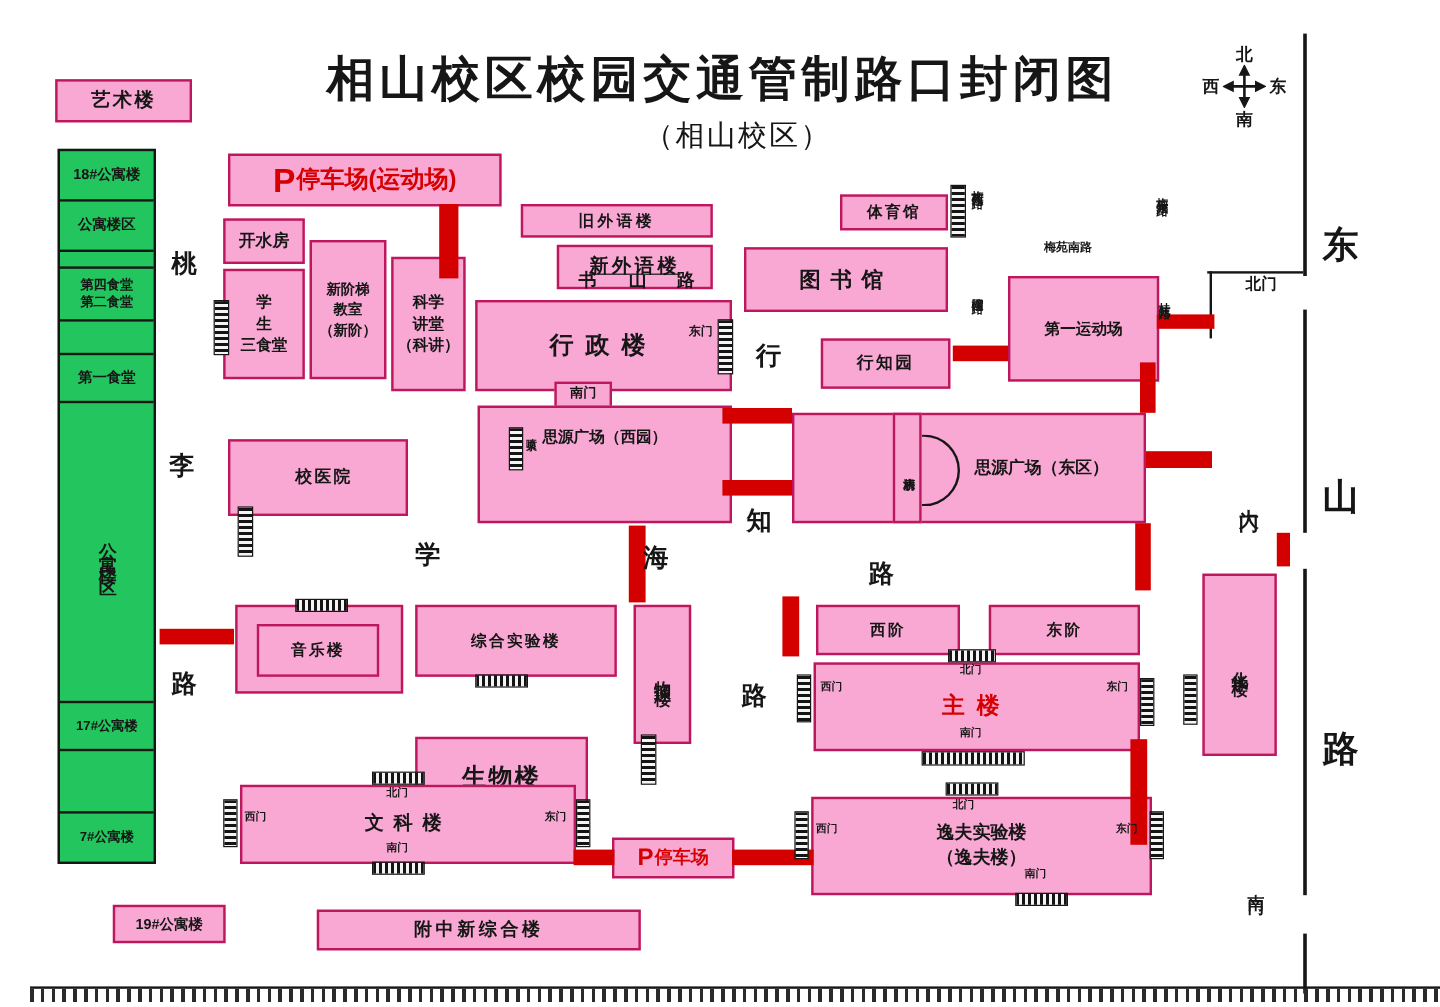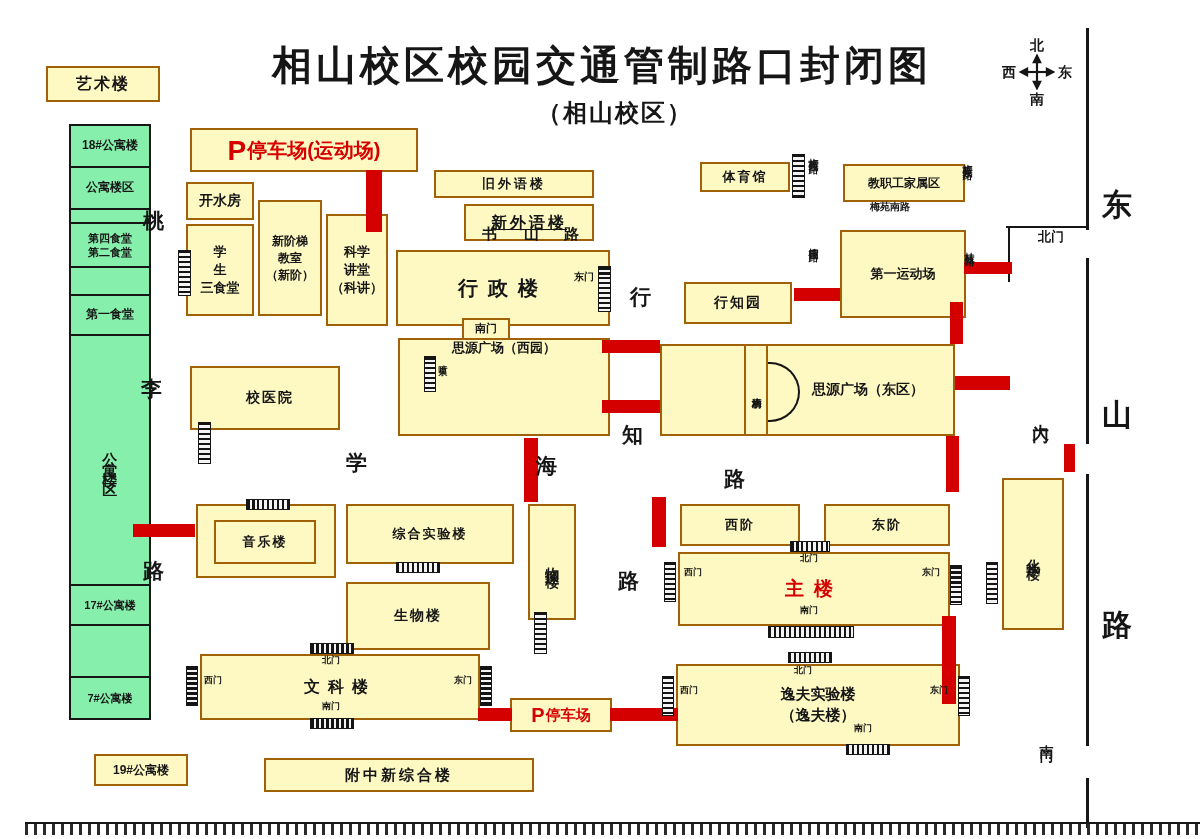--- a/index.html
+++ b/index.html
@@ -3,44 +3,44 @@
 <meta charset="utf-8">
 <style>
   html,body{margin:0;padding:0;background:#ffffff;}
   #map-root{
     position:relative;width:1200px;height:839px;overflow:hidden;background:#ffffff;
     font-family:"Liberation Sans","DejaVu Sans",sans-serif;color:#161616;
   }
   .title{position:absolute;left:0;top:38px;width:1204px;text-align:center;
     font-size:40px;font-weight:800;letter-spacing:4px;z-index:7;}
   .subtitle{position:absolute;left:30px;top:97px;width:1170px;text-align:center;
-    font-size:24px;font-weight:700;letter-spacing:2px;z-index:7;}
+    font-size:24px;font-weight:400;letter-spacing:2px;z-index:7;}
   .compass{position:absolute;left:992px;top:38px;width:90px;z-index:7;
     display:flex;flex-direction:column;align-items:center;font-weight:700;font-size:14px;line-height:1;}
   .compass .mid{display:flex;align-items:center;gap:3px;margin:2px 0;}
-  .box{position:absolute;border:2px solid #a16207;background:#fef9c3;box-sizing:border-box;
+  .box{position:absolute;border:2px solid #be185d;background:#f9a8d4;box-sizing:border-box;
     display:flex;align-items:center;justify-content:center;text-align:center;
     font-weight:600;z-index:2;line-height:1.25;}
   .box.vert{writing-mode:vertical-rl;}
   .box .mlines{display:flex;flex-direction:column;align-items:center;gap:2px;}
   .red{color:#d60000;}
   .pfx{font-weight:800;margin-right:1px;}
   .flabel{position:absolute;font-weight:600;white-space:nowrap;z-index:6;line-height:1;}
   .flabel.vert{writing-mode:vertical-rl;letter-spacing:2px;white-space:normal;}
   .redbar{position:absolute;background:#d40000;z-index:4;}
   .gatebar{position:absolute;z-index:4;border:1px solid #161616;box-sizing:border-box;}
   .gatebar.v{background:repeating-linear-gradient(180deg,#141414 0 2.5px,#f4f4f4 2.5px 5px);}
   .gatebar.hz{background:repeating-linear-gradient(90deg,#141414 0 2.5px,#f4f4f4 2.5px 5px);}
   .line{position:absolute;background:#161616;z-index:1;}
   .arc{position:absolute;border:2.5px solid #161616;border-left:none;
     border-radius:0 999px 999px 0;z-index:3;}
   .band{position:absolute;border-top:2.5px solid #161616;z-index:5;
     background:repeating-linear-gradient(90deg,#2a2a2a 0 3px,transparent 3px 9px);}
-  .lcol{position:absolute;border:2px solid #161616;background:#86efac;z-index:2;
-    display:flex;flex-direction:column;box-sizing:border-box;margin-left:21px;}
+  .lcol{position:absolute;border:2px solid #161616;background:#22c55e;z-index:2;
+    display:flex;flex-direction:column;box-sizing:border-box;}
   .lcell{display:flex;flex-direction:column;align-items:center;justify-content:center;
     font-weight:600;text-align:center;line-height:1.3;box-sizing:border-box;}
   .lcell:not(:last-child){border-bottom:2px solid #161616;}
   .lcell.vert{writing-mode:vertical-rl;letter-spacing:10px;}
 </style>
 </head>
 <body>
 
 <div id="map-root">
   <div class="title">相山校区校园交通管制路口封闭图</div>
@@ -87,32 +87,32 @@
       <div class="mlines">
         <div>新阶梯</div>
         <div>教室</div>
         <div>（新阶）</div>
       </div>
     </div>
     <div class="box" style="left: 434px; top: 170px; width: 160px; height: 28px; font-size: 13px; letter-spacing: 3px;">旧外语楼</div>
     <div class="box" style="left: 464px; top: 204px; width: 130px; height: 37px; font-size: 16px; letter-spacing: 3px; text-decoration: underline;">新外语楼</div>
     <div class="box" style="left: 396px; top: 250px; width: 214px; height: 76px; font-size: 20px; letter-spacing: 10px;">行政楼</div>
     <div class="box" style="left: 462px; top: 318px; width: 48px; height: 22px; font-size: 11px;">南门</div>
-    <div class="box" style="left: 398px; top: 338px; width: 212px; height: 98px; font-size: 13px; align-items: flex-start; ">思源广场（西园）</div>
+    <div class="box" style="left: 398px; top: 338px; width: 212px; height: 98px; font-size: 13px; align-items: flex-start; padding-top: 16px;">思源广场（西园）</div>
     <div class="box" style="left: 700px; top: 162px; width: 90px; height: 30px; font-size: 13px; letter-spacing: 2px;">体育馆</div>
-    <div class="box" style="left: 843px; top: 164px; width: 122px; height: 38px; font-size: 12px;">教职工家属区</div>
+    <div class="box" style="left: 620px; top: 206px; width: 170px; height: 54px; font-size: 18px; letter-spacing: 8px;">图书馆</div>
     <div class="box" style="left: 684px; top: 282px; width: 108px; height: 42px; font-size: 14px; letter-spacing: 2px;">行知园</div>
     <div class="box" style="left: 840px; top: 230px; width: 126px; height: 88px; font-size: 13px;">第一运动场</div>
     <div class="box" style="left: 660px; top: 344px; width: 295px; height: 92px; font-size: 14px; justify-content: flex-start; padding-left: 150px;">思源广场（东区）</div>
     <div class="box vert" style="left: 744px; top: 344px; width: 24px; height: 92px; font-size: 10px;">滴水桥</div>
     <div class="box" style="left: 190px; top: 366px; width: 150px; height: 64px; font-size: 14px; letter-spacing: 2px; padding-left: 10px;">校医院</div>
     <div class="box" style="left: 196px; top: 504px; width: 140px; height: 74px;"></div>
     <div class="box" style="left: 214px; top: 520px; width: 102px; height: 44px; font-size: 13px; letter-spacing: 2px;">音乐楼</div>
     <div class="box" style="left: 346px; top: 504px; width: 168px; height: 60px; font-size: 13px; letter-spacing: 2px;">综合实验楼</div>
-    <div class="box" style="left: 346px; top: 582px; width: 144px; height: 68px; font-size: 14px; letter-spacing: 2px;">生物楼</div>
+    <div class="box" style="left: 346px; top: 614px; width: 144px; height: 68px; font-size: 20px; letter-spacing: 2px;">生物楼</div>
     <div class="box vert" style="left: 528px; top: 504px; width: 48px; height: 116px; font-size: 14px; letter-spacing: 4px;">物理楼</div>
     <div class="box" style="left: 680px; top: 504px; width: 120px; height: 42px; font-size: 13px; letter-spacing: 2px;">西阶</div>
     <div class="box red" style="left: 678px; top: 552px; width: 272px; height: 74px; font-size: 19px; letter-spacing: 10px;">主楼</div>
     <div class="box" style="left: 824px; top: 504px; width: 126px; height: 42px; font-size: 13px; letter-spacing: 2px;">东阶</div>
     <div class="box vert" style="left: 1002px; top: 478px; width: 62px; height: 152px; font-size: 14px; letter-spacing: 4px;">化学楼</div>
     <div class="box" style="left: 200px; top: 654px; width: 280px; height: 66px; font-size: 16px; letter-spacing: 8px;">文科楼</div>
     <div class="box red" style="left: 510px; top: 698px; width: 102px; height: 34px; font-size: 15px;">
       <span class="pfx" style="font-size: 20px;">P</span>
       <span>停车场</span>
     </div>

